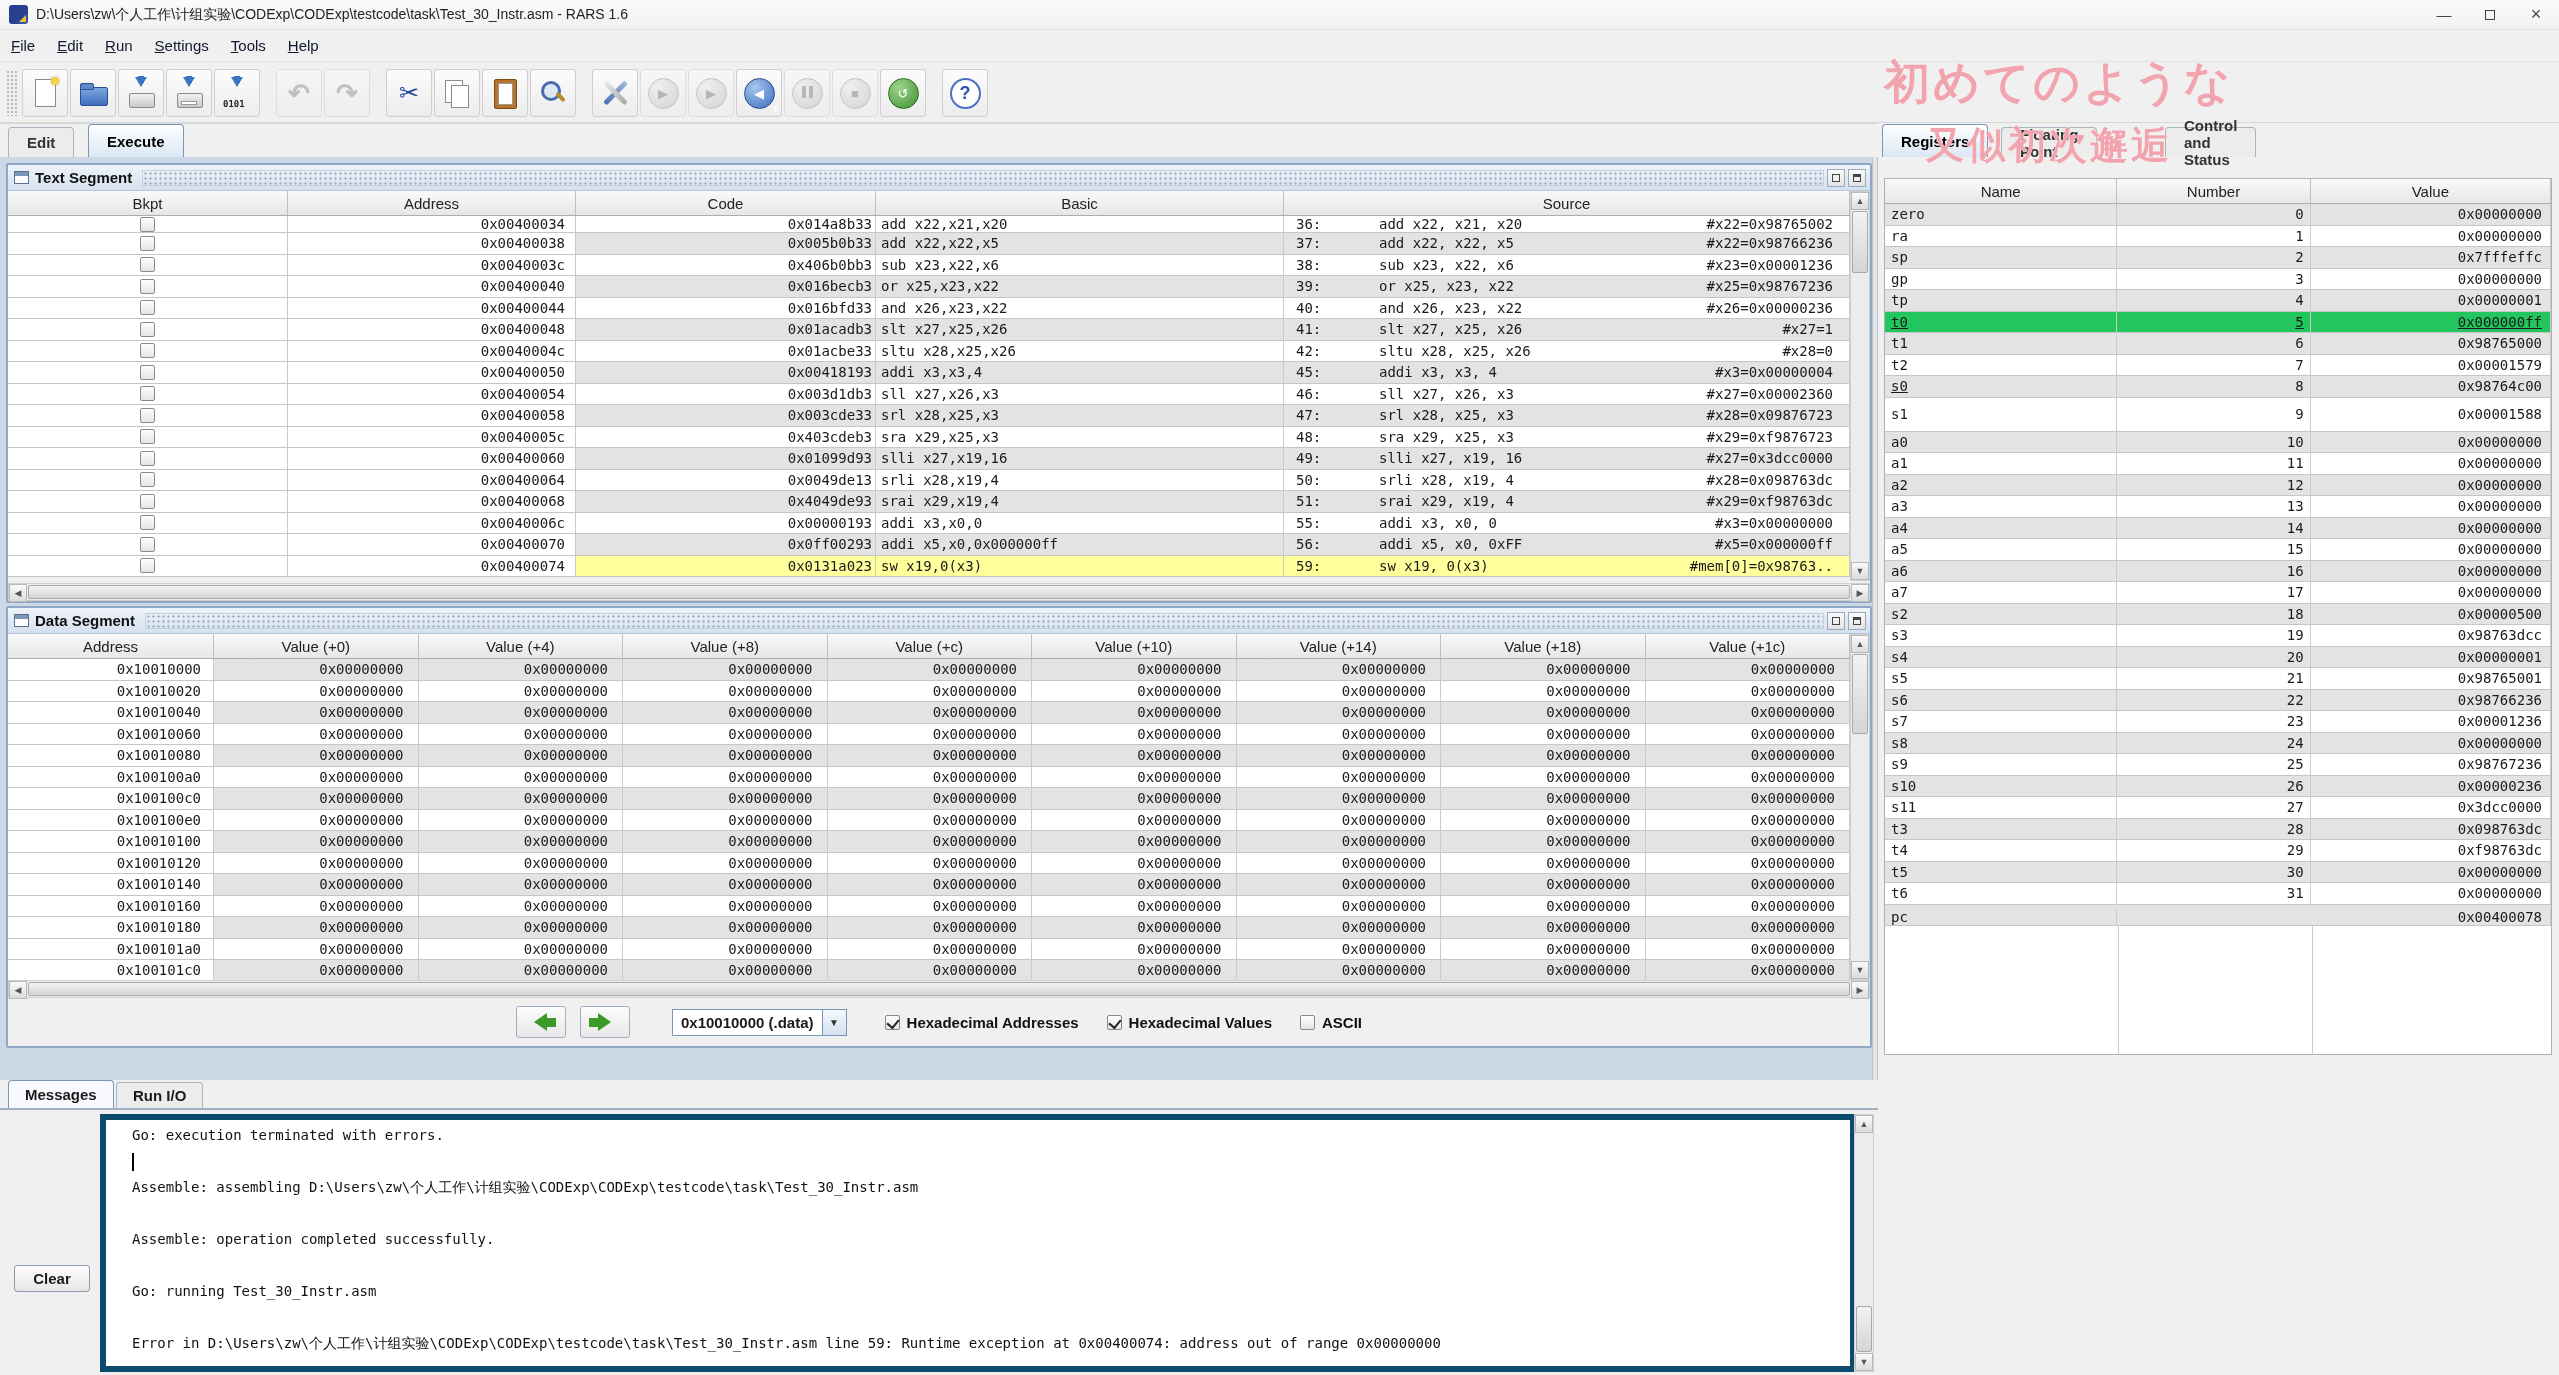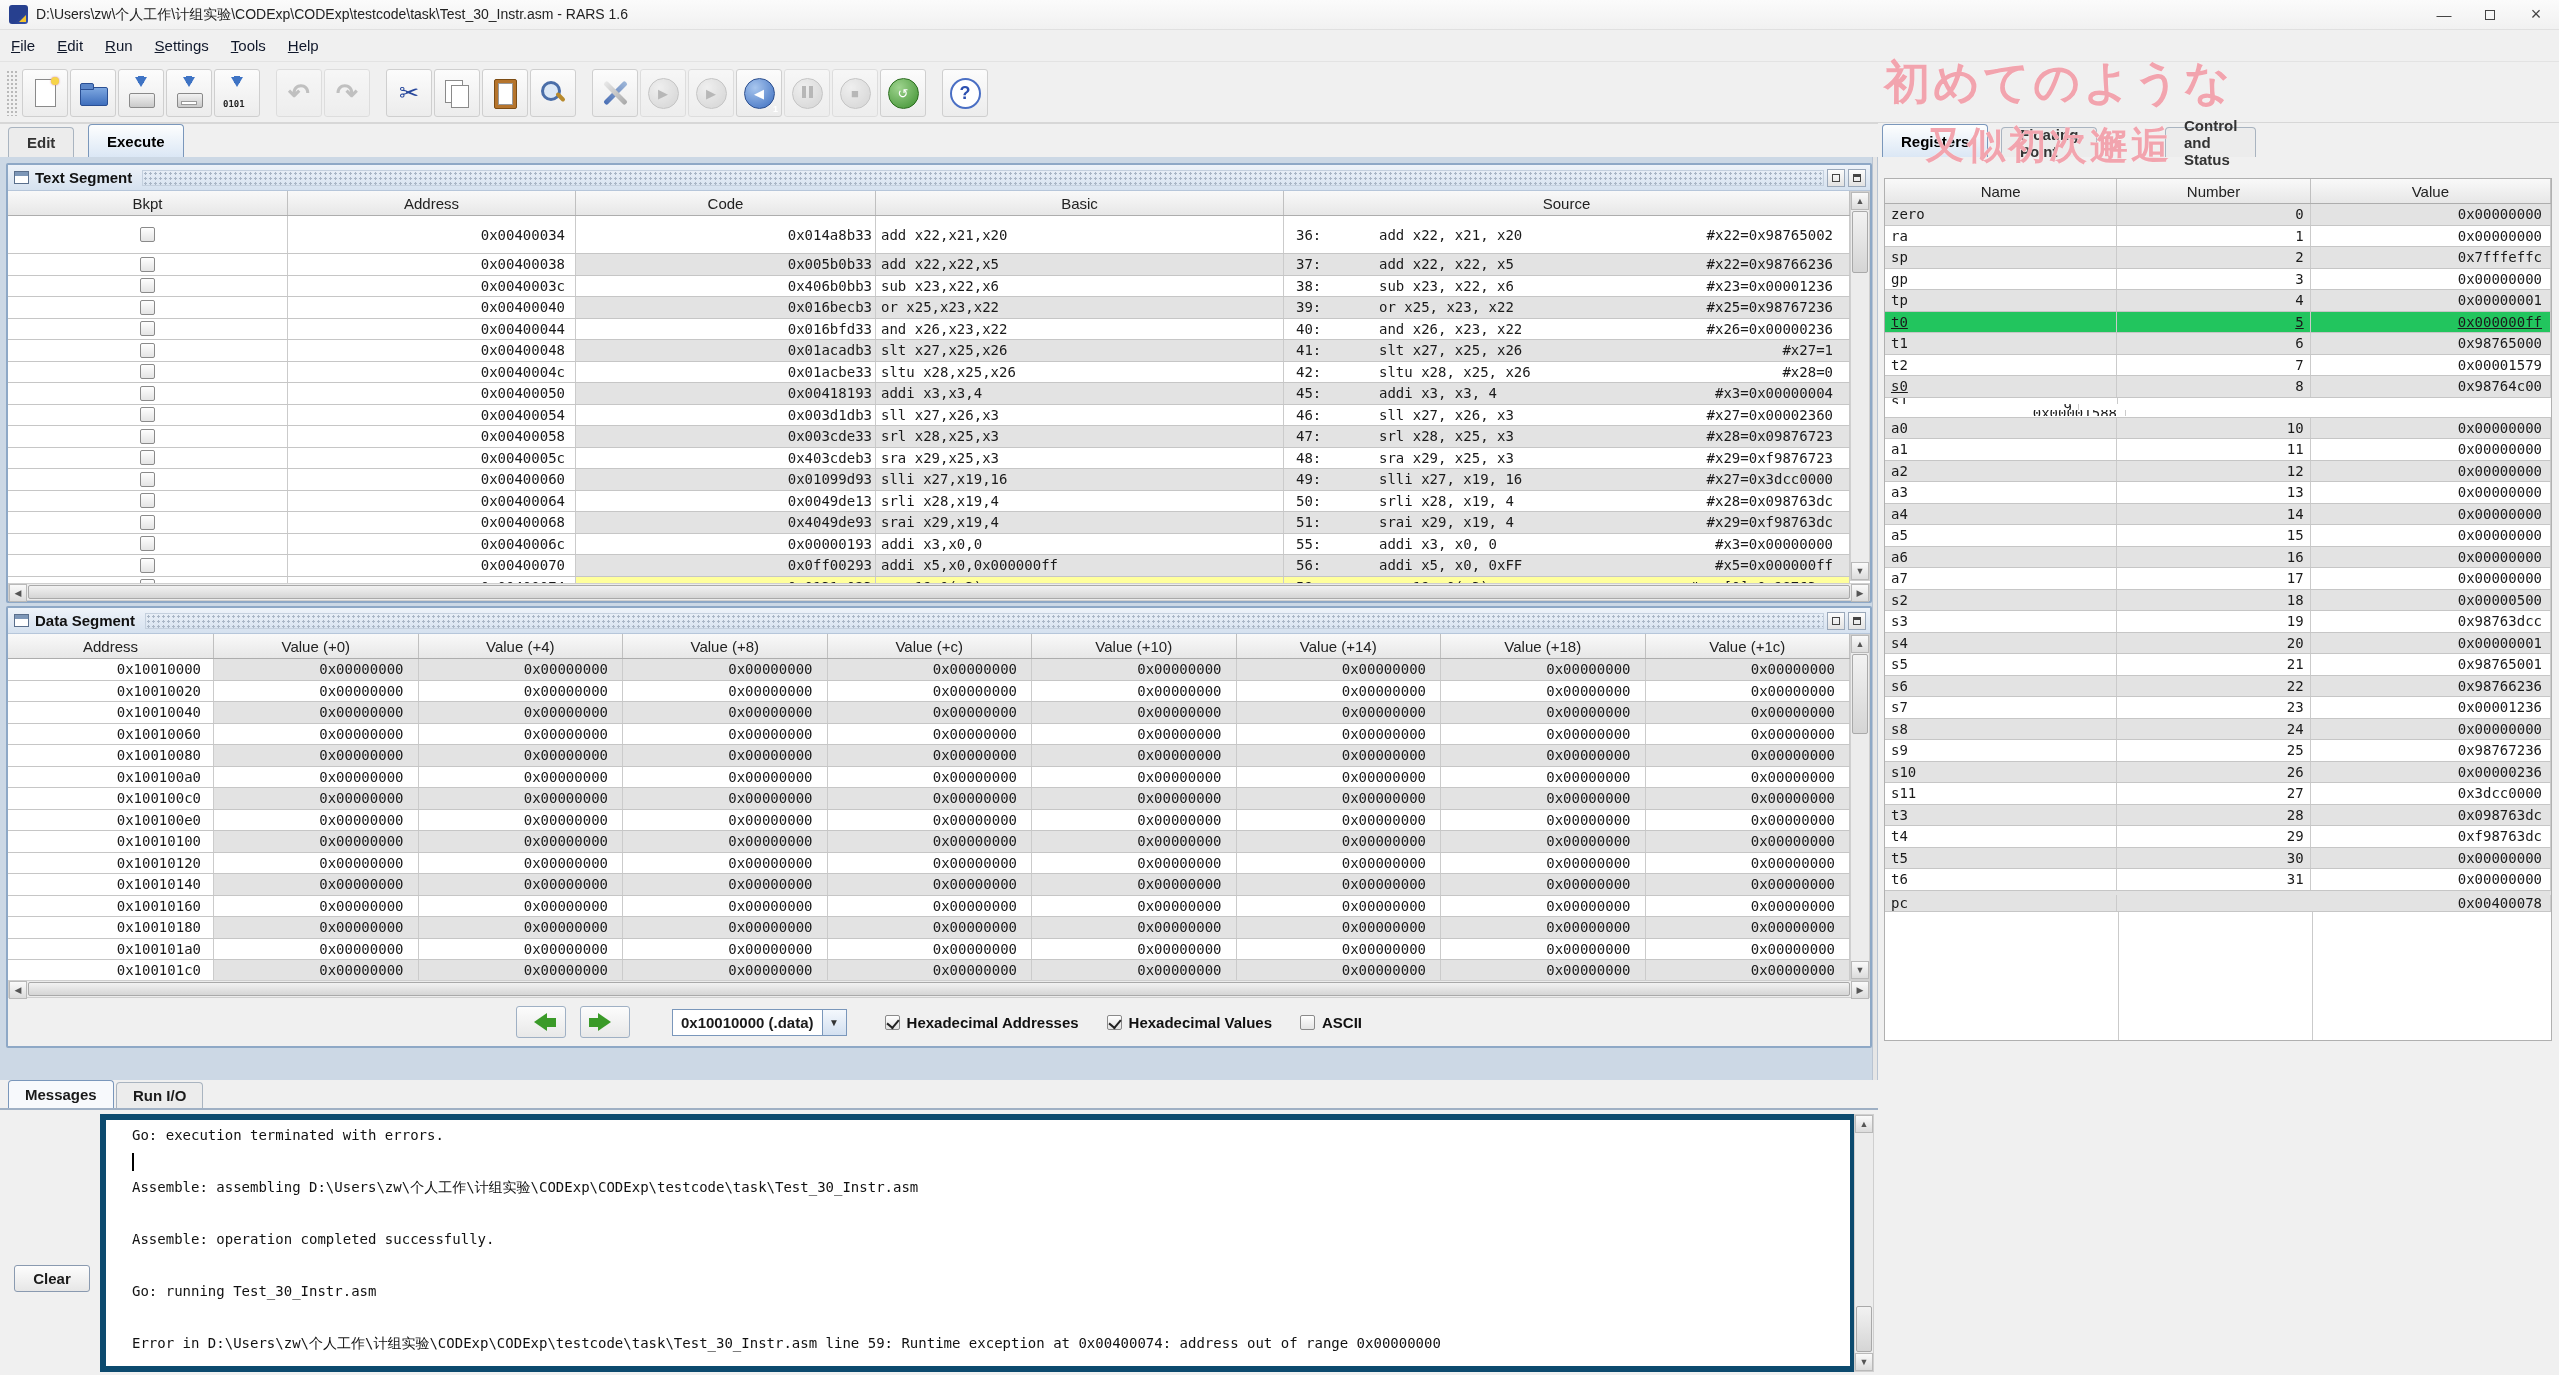--- a/index.html
+++ b/index.html
@@ -301,21 +301,21 @@
         </span>
     </div>
     <div class="thead" id="ts-head">
         <div class="th" style="width: 280px;">Bkpt</div>
         <div class="th" style="width: 288px;">Address</div>
         <div class="th" style="width: 300px;">Code</div>
         <div class="th" style="width: 408px;">Basic</div>
         <div class="th" style="width: 566px;">Source</div>
       </div>
     <div id="ts-body">
-        <div class="trow" style="height: 38px;">
+        <div class="trow" style="height: 17px;">
           <div class="td cellwhite" style="width: 280px; justify-content: center;">
             <div class="chk"></div>
           </div>
           <div class="td right cellwhite mono" style="width: 288px; padding-right: 10px;">0x00400034</div>
           <div class="td right mono cellwhite" style="width: 300px; padding-right: 3px;">0x014a8b33</div>
           <div class="td mono cellwhite" style="width: 408px; padding-left: 5px;">add x22,x21,x20</div>
           <div class="td mono cellwhite" style="width: 566px;">
             <div class="mono" style="width: 95px; padding-left: 12px;">36:</div>
             <div class="mono" style="flex: 1 1 0%;">add x22, x21, x20</div>
             <div class="mono" style="padding-right: 16px;">#x22=0x98765002</div>
@@ -832,21 +832,21 @@
         <div class="trow cellwhite" style="height: 21.5px;">
           <div class="td mono" style="width: 233px; padding-left: 6px;">t2</div>
           <div class="td right mono" style="width: 194px; padding-right: 6px;">7</div>
           <div class="td right mono" style="width: 241px; padding-right: 8px;">0x00001579</div>
         </div>
         <div class="trow gray" style="height: 21.5px;">
           <div class="td mono" style="width: 233px; padding-left: 6px; text-decoration: underline;">s0</div>
           <div class="td right mono" style="width: 194px; padding-right: 6px;">8</div>
           <div class="td right mono" style="width: 241px; padding-right: 8px;">0x98764c00</div>
         </div>
-        <div class="trow cellwhite" style="height: 20px; flex-direction: column;">
+        <div class="trow cellwhite" style="height: 34px;">
           <div class="td mono" style="width: 233px; padding-left: 6px;">s1</div>
           <div class="td right mono" style="width: 194px; padding-right: 6px;">9</div>
           <div class="td right mono" style="width: 241px; padding-right: 8px;">0x00001588</div>
         </div>
         <div class="trow gray" style="height: 21.5px;">
           <div class="td mono" style="width: 233px; padding-left: 6px;">a0</div>
           <div class="td right mono" style="width: 194px; padding-right: 6px;">10</div>
           <div class="td right mono" style="width: 241px; padding-right: 8px;">0x00000000</div>
         </div>
         <div class="trow cellwhite" style="height: 21.5px;">

